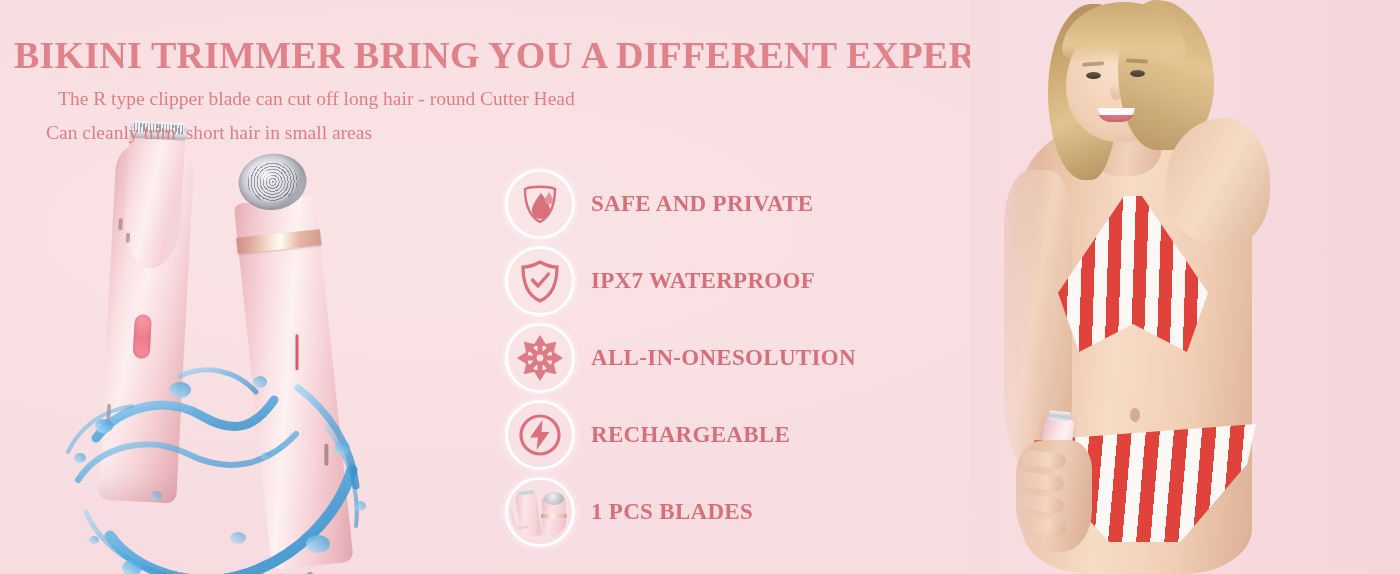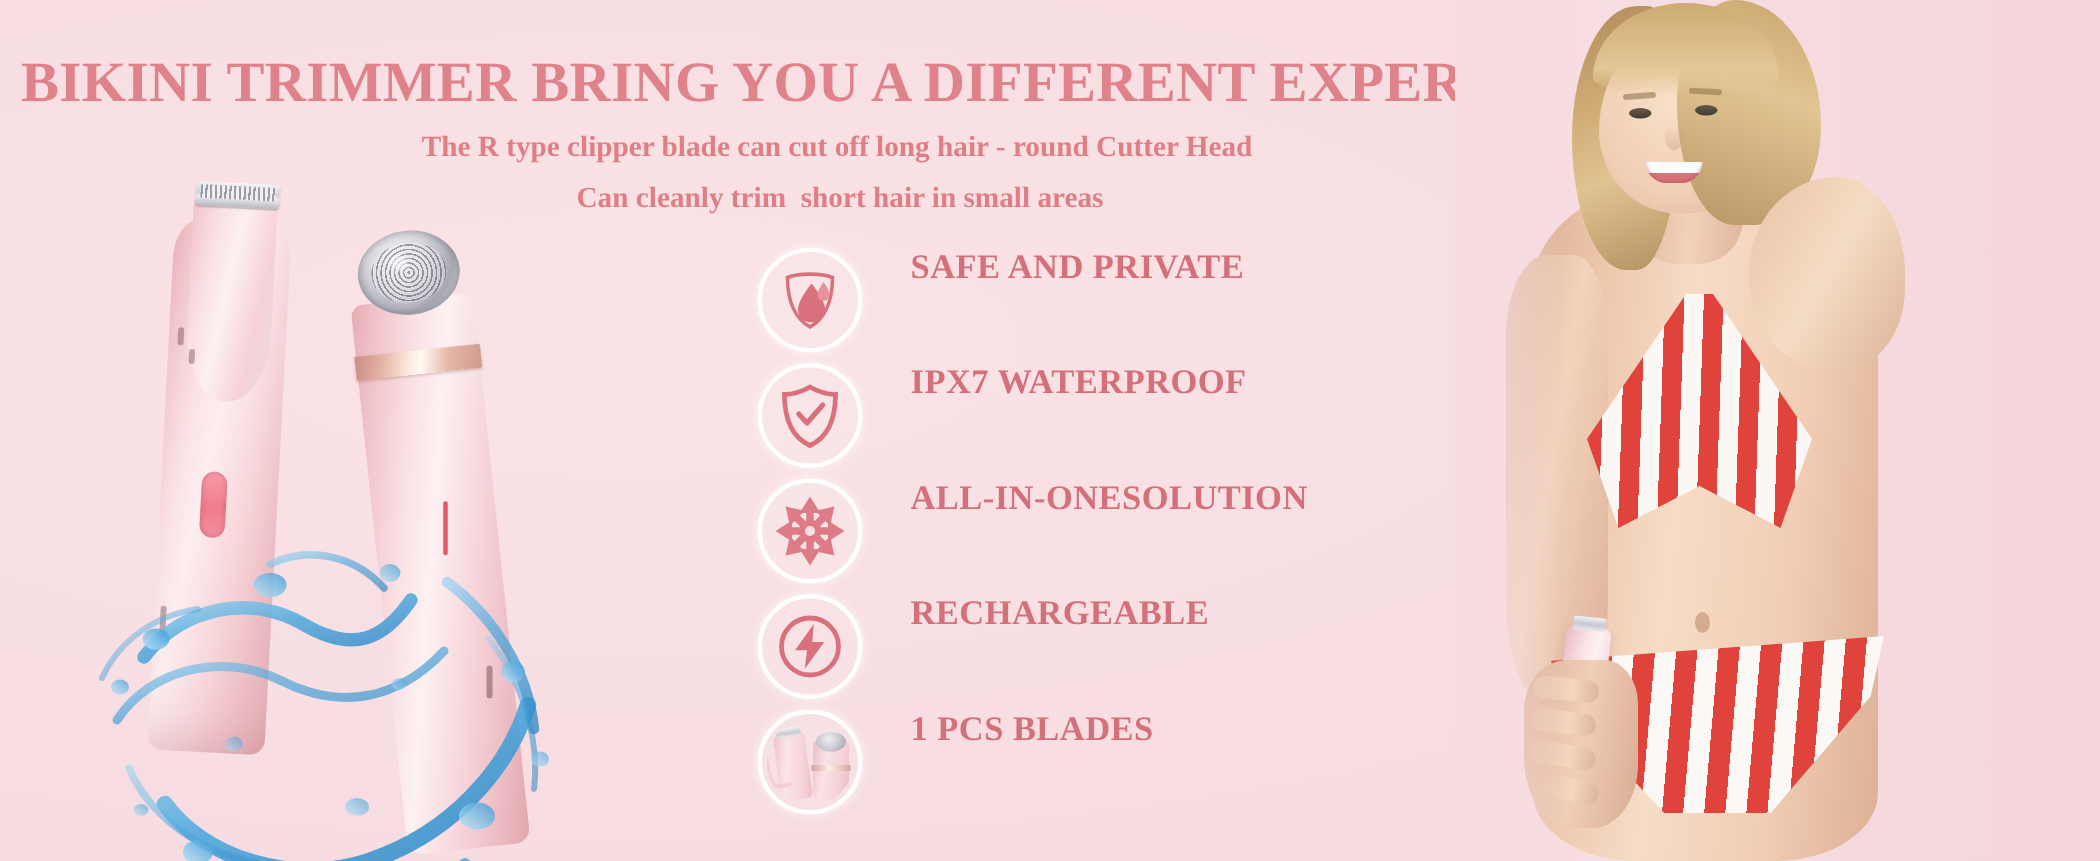--- a/index.html
+++ b/index.html
@@ -26,28 +26,27 @@
     font-size: 38px;
     font-weight: bold;
     letter-spacing: 0.2px;
     color: #df8289;
     white-space: nowrap;
     line-height: 1.0;
   }
   #subtitle1, #subtitle2 {
     position: absolute;
     width: 1000px;
-    text-align: center;
     font-size: 19.5px;
-    font-weight: bold;
+    font-weight: normal;
     color: #e07e85;
     white-space: pre;
   }
   #subtitle1 { left: 58px; top: 88px; }
-  #subtitle2 { left: 60px; top: 122px; }
+  #subtitle2 { left: 46px; top: 122px; }
 
   
   #product-stage {
     position: absolute;
     left: 60px;
     top: 100px;
     width: 330px;
     height: 474px;
   }
 
@@ -193,22 +192,21 @@
   #features {
     position: absolute;
     left: 505px;
     top: 165px;
     width: 420px;
   }
   .feature-row {
     position: relative;
     height: 77px;
     display: flex;
-    align-items: flex-start;
-    gap: 16px;
+    align-items: center;
   }
   .icon-wrap {
     position: relative;
     width: 70px;
     height: 70px;
     flex: 0 0 70px;
     border-radius: 50%;
     box-sizing: border-box;
     border: 3px solid #ffffff;
     background: rgba(255,255,255,0.10);

